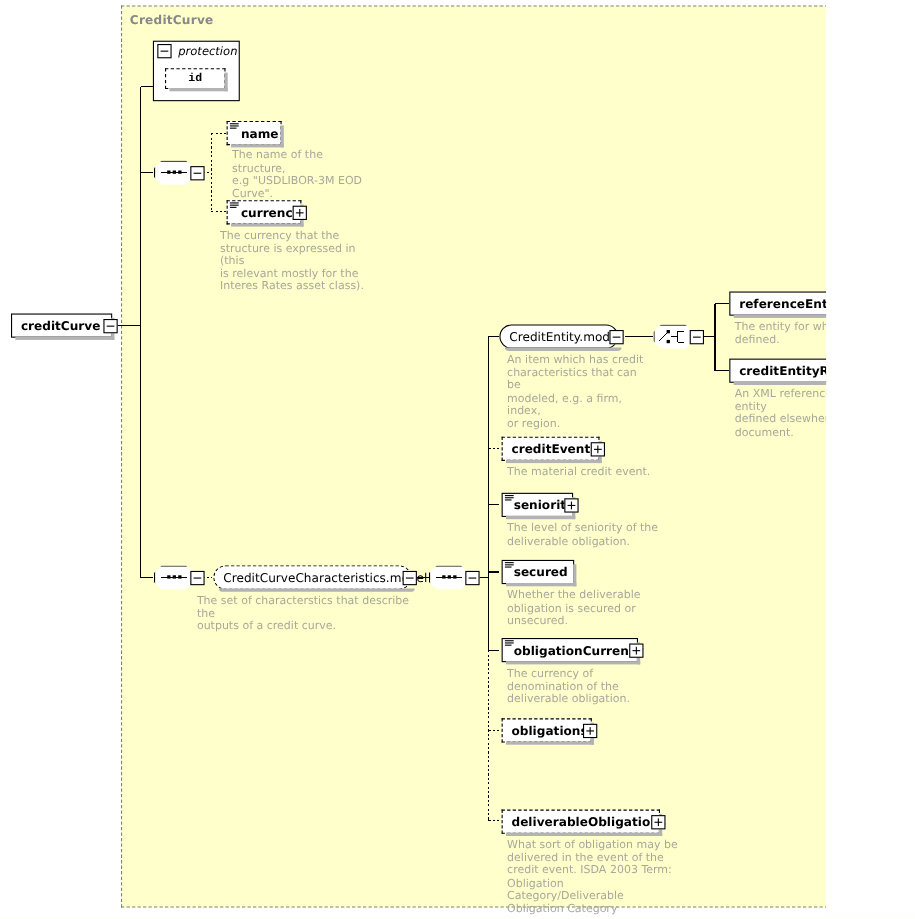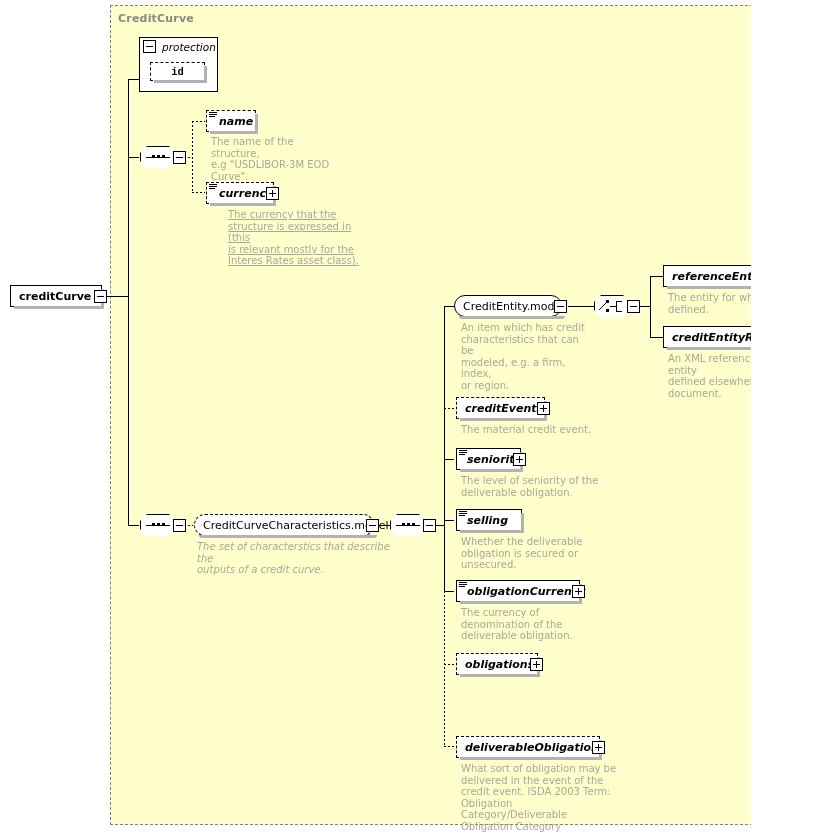--- a/index.html
+++ b/index.html
@@ -13,21 +13,21 @@
          background:#ffffcc;border:1px dashed #808080;box-sizing:border-box;}
   .panel-title{position:absolute;left:118px;top:12px;font-size:11px;font-weight:bold;
                color:#888888;letter-spacing:0.2px;}
 
   
   #wires{position:absolute;left:0;top:0;width:832px;height:835px;}
 
   
   .node{position:absolute;box-sizing:border-box;background:#ffffff;
         border:1px solid #000000;height:22px;
-        display:flex;align-items:center;font-style:italic;}
+        display:flex;align-items:center;}
   .node.dashed{border:1px dashed #000000;}
   .node::after{content:"";position:absolute;left:3px;top:100%;width:100%;height:3px;
         background:#b3b3b3;}
   .node::before{content:"";position:absolute;left:100%;top:3px;width:3px;height:100%;
         background:#b3b3b3;}
   .node .lbl{font-size:11px;font-weight:bold;color:#000;white-space:nowrap;
         padding:0 5px 0 4px;line-height:1;}
 
   
   .elemicon{position:absolute;left:2px;top:1px;width:8px;height:7px;}
@@ -202,21 +202,21 @@
         <i></i>
         <i></i>
         <i></i>
       </span>
     <span class="lbl" style="margin-left:8px;">currency</span>
     <span class="edge-tog" style="right:-6px;">
         <span class="h"></span>
         <span class="v"></span>
       </span>
   </div>
-  <div class="note" style="left:228px;top:209px;width:135px;text-decoration:underline;">The currency that the
+  <div class="note" style="left:200px;top:209px;width:135px;">The currency that the
 structure is expressed in (this
 is relevant mostly for the
 Interes Rates asset class).</div>
 
   <div class="comp" style="left:140px;top:514px;">
     <div class="shadow"></div>
       <div class="oct"></div>
     <svg width="36" height="22">
       <line x1="6" y1="11" x2="30" y2="11" stroke="#000" stroke-width="1" shape-rendering="crispEdges"></line>
       <rect x="12" y="9" width="3" height="3" fill="#000"></rect>
@@ -227,21 +227,21 @@
         <span class="h"></span>
       </span>
   </div>
 
   <div class="grpref dashed" style="left:194px;top:514px;width:180px;">
     <span class="lbl">CreditCurveCharacteristics.model</span>
     <span class="edge-tog minus" style="right:-6px;">
         <span class="h"></span>
       </span>
   </div>
-  <div class="note" style="left:197px;top:541px;width:195px;font-style:italic;">The set of characterstics that describe the
+  <div class="note" style="left:179px;top:541px;width:195px;">The set of characterstics that describe the
 outputs of a credit curve.</div>
 
   <div class="comp" style="left:390px;top:514px;">
     <div class="shadow"></div>
       <div class="oct"></div>
     <svg width="36" height="22">
       <line x1="6" y1="11" x2="30" y2="11" stroke="#000" stroke-width="1" shape-rendering="crispEdges"></line>
       <rect x="12" y="9" width="3" height="3" fill="#000"></rect>
       <rect x="17" y="9" width="3" height="3" fill="#000"></rect>
       <rect x="22" y="9" width="3" height="3" fill="#000"></rect>
@@ -323,21 +323,21 @@
   </div>
   <div class="note" style="left:461px;top:475px;width:150px;">The level of seniority of the
 deliverable obligation.</div>
 
   <div class="node" style="left:456px;top:509px;width:66px;">
     <span class="elemicon">
         <i></i>
         <i></i>
         <i></i>
       </span>
-    <span class="lbl" style="margin-left:6px;">selling</span>
+    <span class="lbl" style="margin-left:6px;">secured</span>
   </div>
   <div class="note" style="left:461px;top:536px;width:135px;">Whether the deliverable
 obligation is secured or
 unsecured.</div>
 
   <div class="node" style="left:456px;top:580px;width:124px;">
     <span class="elemicon">
         <i></i>
         <i></i>
         <i></i>

